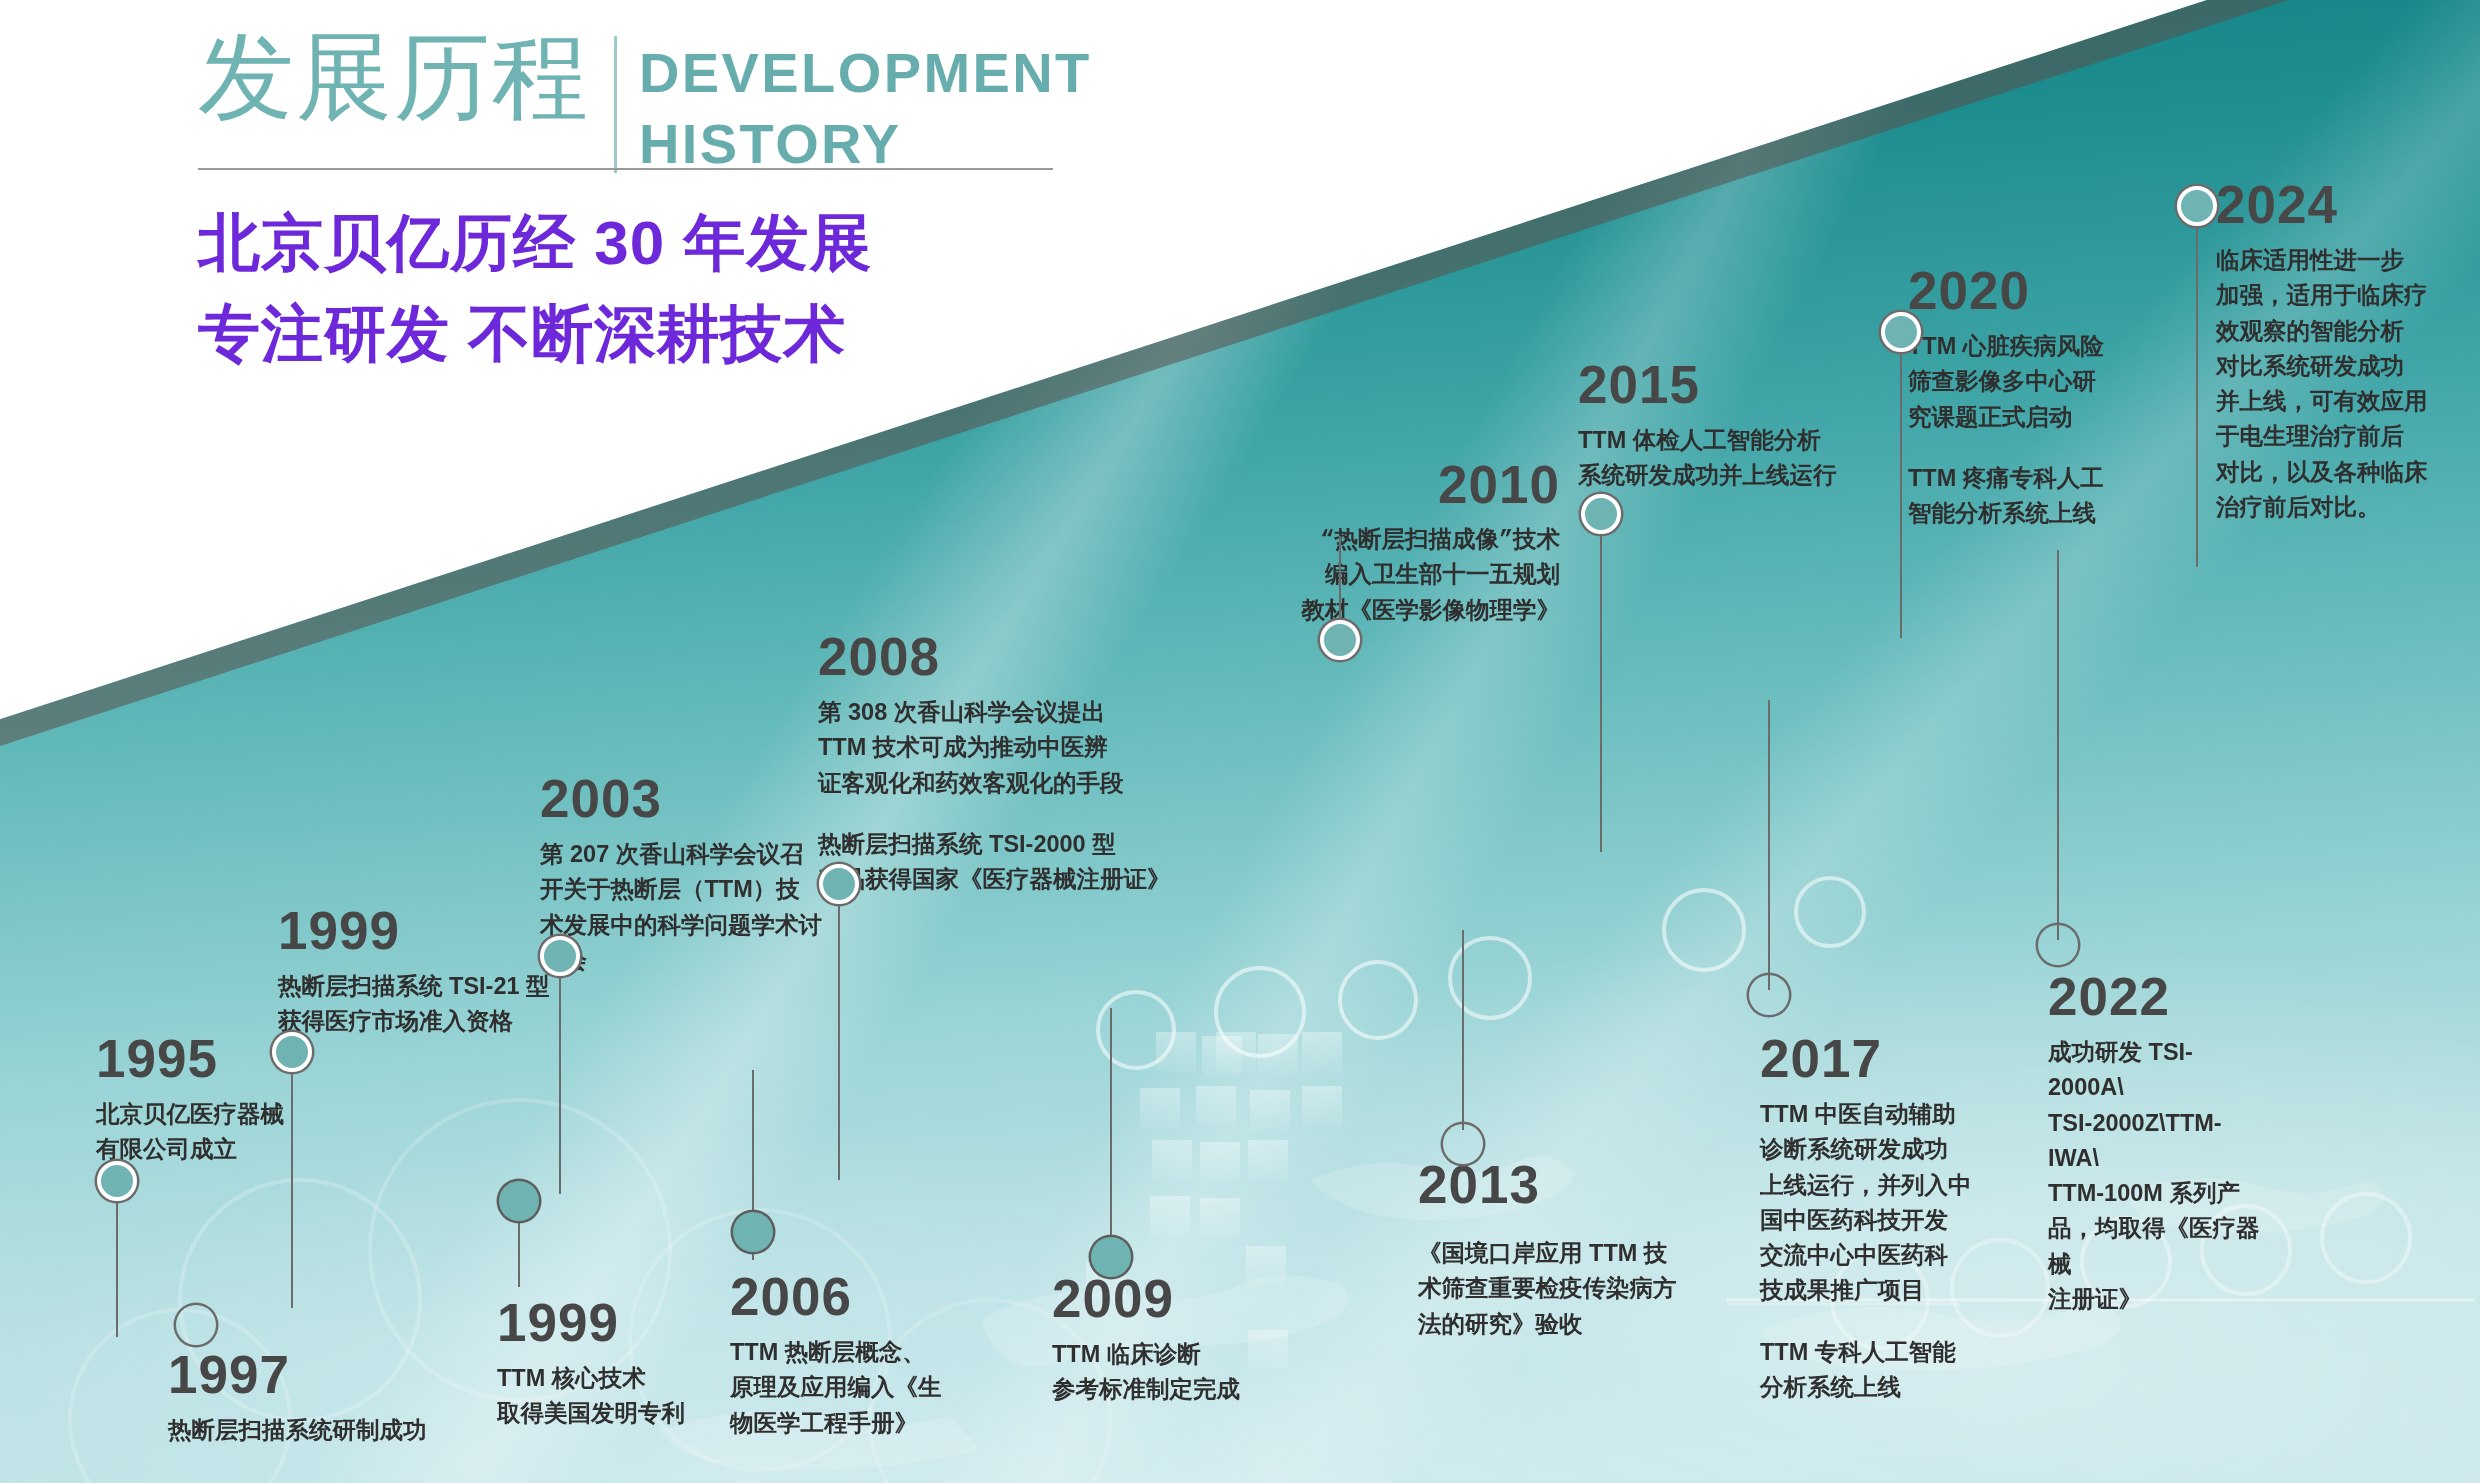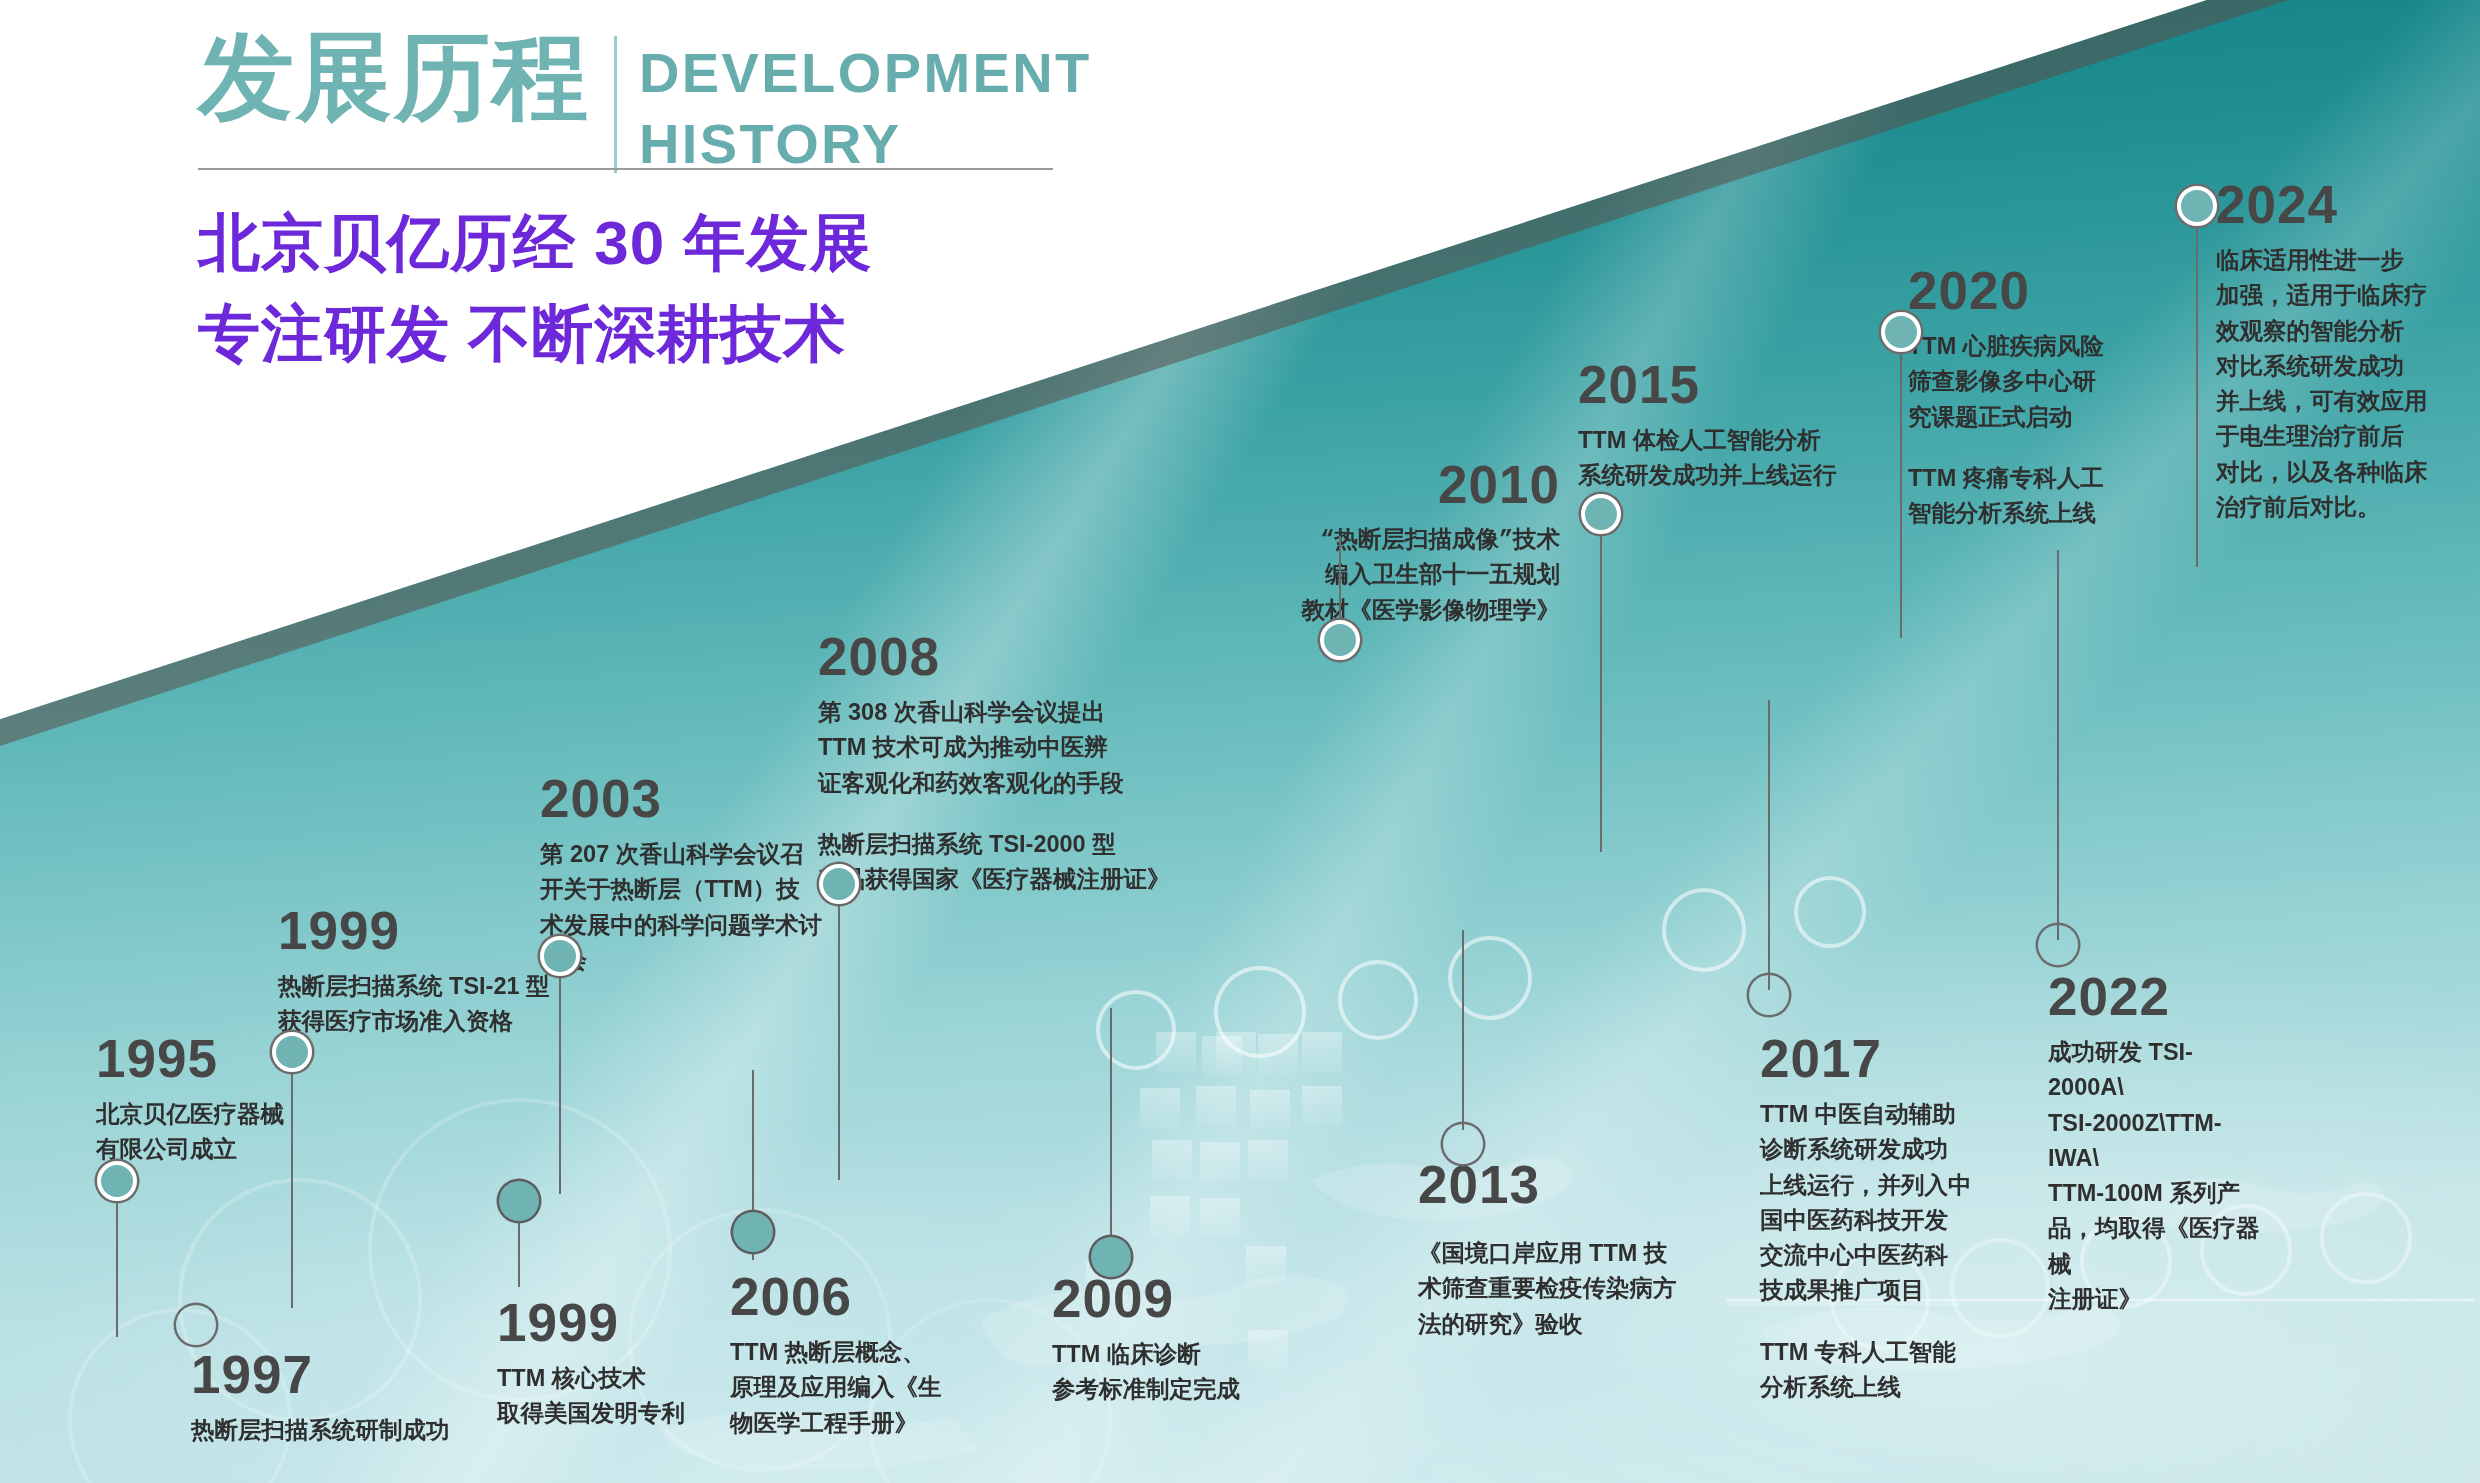--- a/index.html
+++ b/index.html
@@ -36,21 +36,21 @@
     background: rgba(90,80,75,.55);
   }
 
   
   #decor { position:absolute; left:0; top:0; width:2480px; height:1483px; }
 
   
   .hdr { position:absolute; left:198px; top:28px; }
   .hdr-row { display:flex; align-items:flex-start; }
   .hdr-cn {
-    font-size:96px; font-weight:700; letter-spacing:2px; line-height:1.02;
+    font-size:96px; font-weight:400; letter-spacing:2px; line-height:1.02;
     color:#6fb3b3; white-space:nowrap;
   }
   .hdr-bar { width:3px; align-self:stretch; margin:8px 22px 6px 24px; background:#9cc9c9; }
   .hdr-en { padding-top:10px; }
   .hdr-en div {
     font-size:56px; font-weight:700; letter-spacing:2.4px; line-height:1.26;
     color:#68adad; white-space:nowrap;
   }
   .hdr-rule { position:absolute; left:198px; top:168px; width:855px; height:2px; background:#9a9a9a; }
   .hdr-sub { position:absolute; left:198px; top:198px; }
@@ -176,21 +176,21 @@
     <div class="body">
         <p style="white-space: pre-line;">北京贝亿医疗器械
 有限公司成立</p>
       </div>
   </div>
   <div class="marker">
     <div class="stem" style="left:116px; top:1197px; height:140px;"></div>
     <div class="dot" style="left:97px; top:1161px;"></div>
   </div>
 
-  <div class="item" style="left:168px; top:1348px; width:420px;margin-left:23px;">
+  <div class="item" style="left:168px; top:1348px; width:420px;">
     <div class="year">1997</div>
     <div class="body">
         <p style="white-space: pre-line;">热断层扫描系统研制成功</p>
       </div>
   </div>
   <div class="marker">
     <div class="dot hollow" style="left:176px; top:1305px;"></div>
   </div>
 
   <div class="item" style="left:278px; top:904px; width:330px;">

